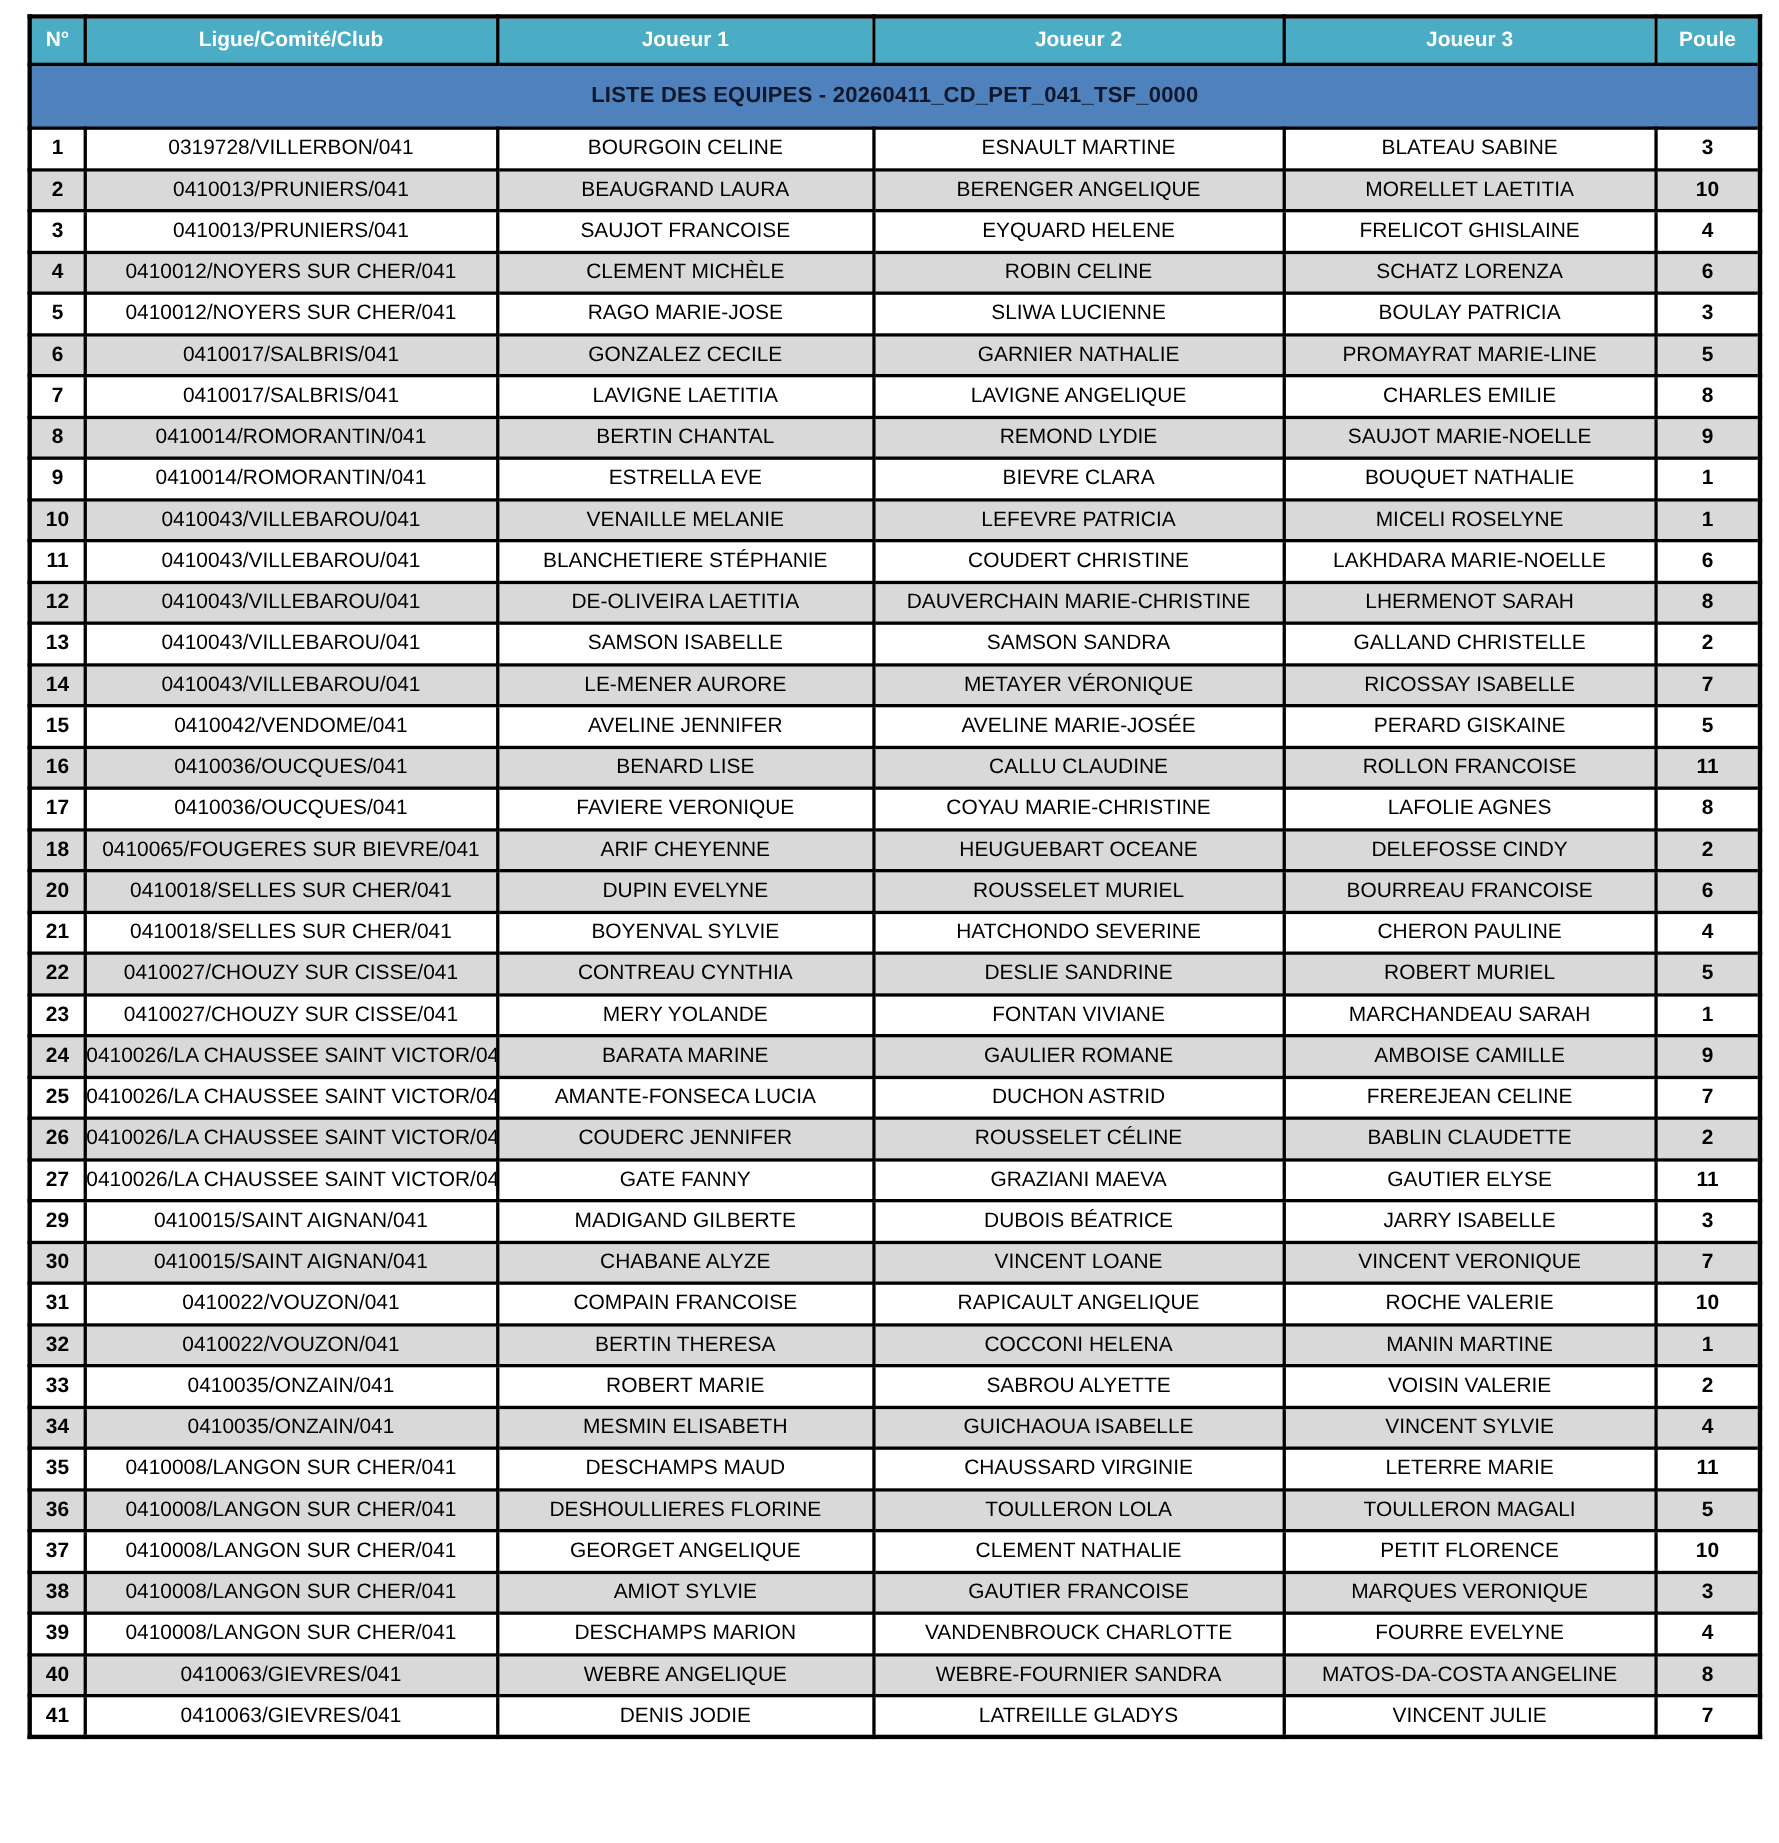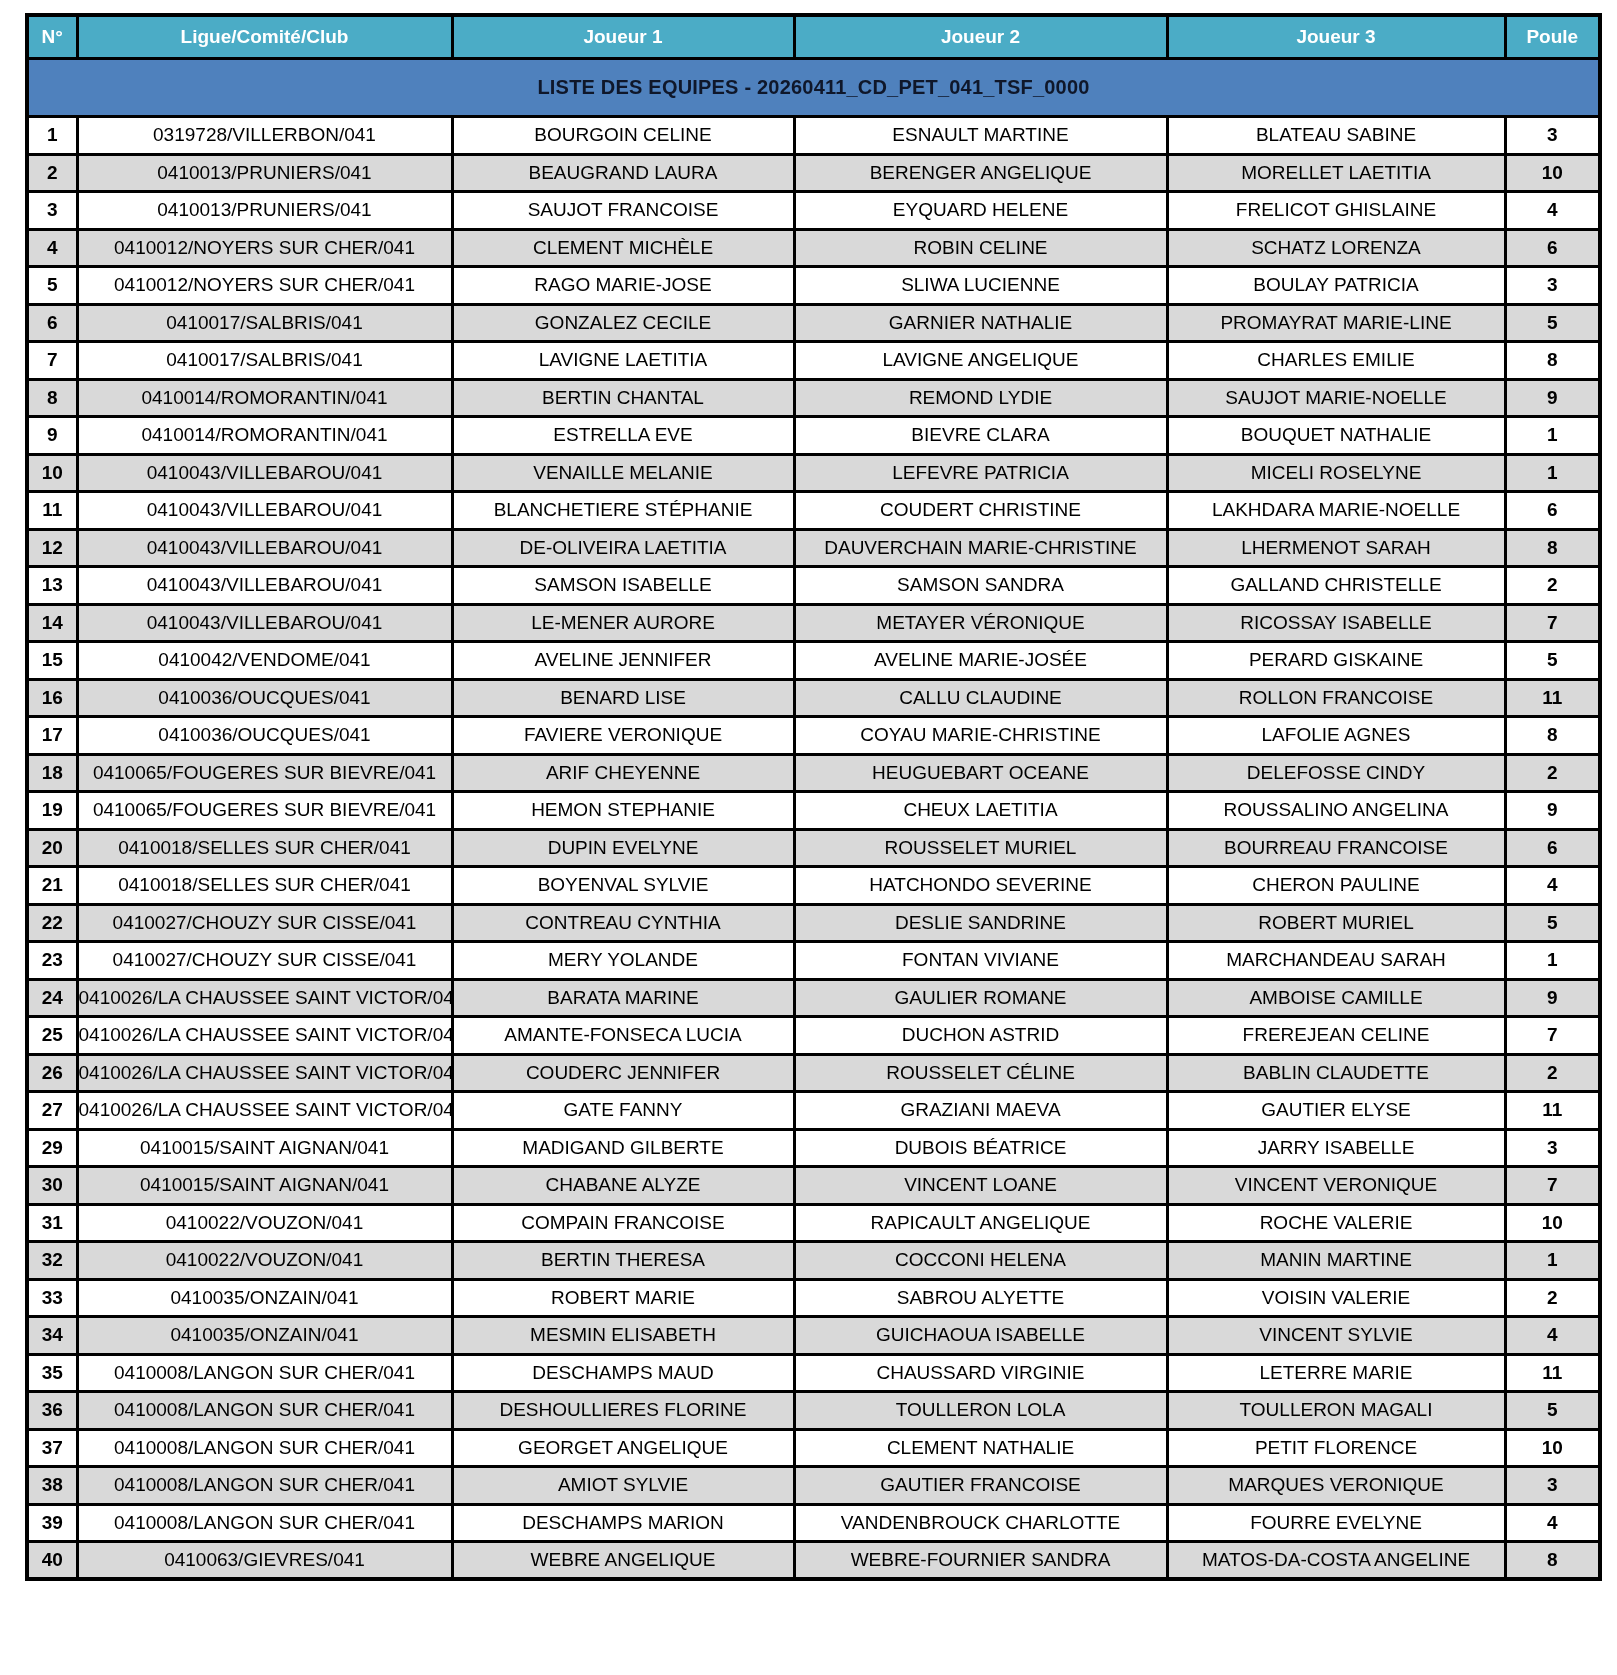--- a/index.html
+++ b/index.html
@@ -230,28 +230,20 @@
             <td class="num">8</td>
           </tr>
           <tr class="data-row alt">
             <td class="num">18</td>
             <td class="club">0410065/FOUGERES SUR BIEVRE/041</td>
             <td class="player">ARIF CHEYENNE</td>
             <td class="player">HEUGUEBART OCEANE</td>
             <td class="player">DELEFOSSE CINDY</td>
             <td class="num">2</td>
           </tr>
-          <tr class="data-row">
-            <td class="num">19</td>
-            <td class="club">0410065/FOUGERES SUR BIEVRE/041</td>
-            <td class="player">HEMON STEPHANIE</td>
-            <td class="player">CHEUX LAETITIA</td>
-            <td class="player">ROUSSALINO ANGELINA</td>
-            <td class="num">9</td>
-          </tr>
           <tr class="data-row alt">
             <td class="num">20</td>
             <td class="club">0410018/SELLES SUR CHER/041</td>
             <td class="player">DUPIN EVELYNE</td>
             <td class="player">ROUSSELET MURIEL</td>
             <td class="player">BOURREAU FRANCOISE</td>
             <td class="num">6</td>
           </tr>
           <tr class="data-row">
             <td class="num">21</td>
@@ -398,16 +390,24 @@
             <td class="num">4</td>
           </tr>
           <tr class="data-row alt">
             <td class="num">40</td>
             <td class="club">0410063/GIEVRES/041</td>
             <td class="player">WEBRE ANGELIQUE</td>
             <td class="player">WEBRE-FOURNIER SANDRA</td>
             <td class="player">MATOS-DA-COSTA ANGELINE</td>
             <td class="num">8</td>
           </tr>
+          <tr class="data-row">
+            <td class="num">41</td>
+            <td class="club">0410063/GIEVRES/041</td>
+            <td class="player">DENIS JODIE</td>
+            <td class="player">LATREILLE GLADYS</td>
+            <td class="player">VINCENT JULIE</td>
+            <td class="num">7</td>
+          </tr>
         </tbody>
     </table>
   </div>
 </div>
 
 </body></html>

